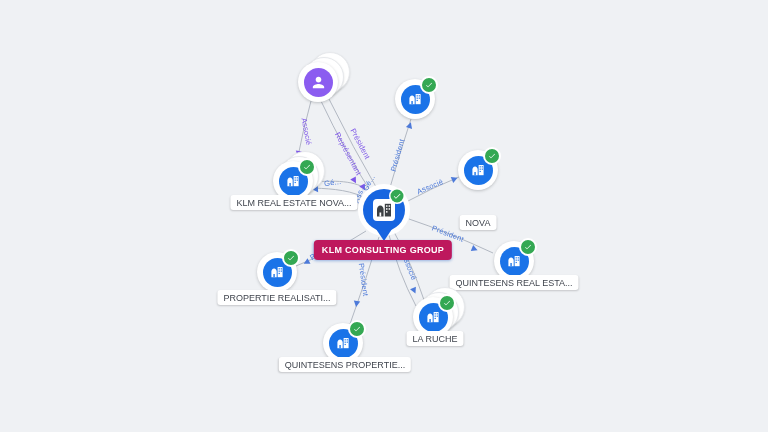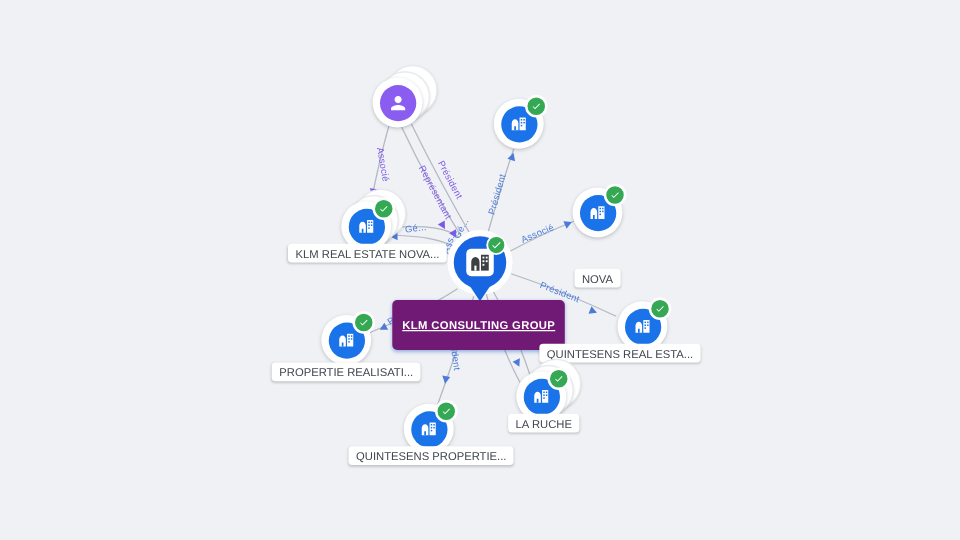--- a/index.html
+++ b/index.html
@@ -20,22 +20,22 @@
   .disc{position:absolute;left:0;top:0;width:40px;height:40px;border-radius:50%;background:#fff;
         box-shadow:0 1px 3px rgba(60,64,67,.28);display:flex;align-items:center;justify-content:center;}
   .inner{width:29px;height:29px;border-radius:50%;display:flex;align-items:center;justify-content:center;}
   .inner.blue{background:#1a73e8;}
   .inner.purple{background:#8b5cf0;}
   .check{position:absolute;right:-3px;top:-3px;width:14px;height:14px;border-radius:50%;
          background:#34a853;border:2px solid #fff;display:flex;align-items:center;justify-content:center;}
   .pill{position:absolute;transform:translateX(-50%);background:#fff;border-radius:3px;
         padding:2.5px 6px;font-size:9px;color:#40454e;white-space:nowrap;
         box-shadow:0 1px 2px rgba(0,0,0,.18);}
-  .pill.center{background:#701a75;color:#fff;font-size:9px;font-weight:bold;
-        padding:15px 8px;border-radius:4px;letter-spacing:.3px;box-shadow:0 1px 3px rgba(21,87,194,.4);text-decoration:underline;}
+  .pill.center{background:#be185d;color:#fff;font-size:9px;font-weight:bold;
+        padding:5px 8px;border-radius:4px;letter-spacing:.3px;box-shadow:0 1px 3px rgba(21,87,194,.4);}
   .pin{position:absolute;left:356px;top:183px;width:56px;height:64px;}
 </style>
 </head>
 <body>
 
 <div class="stage">
 
   <svg class="edges" width="768" height="432" viewBox="0 0 768 432">
 
     <path class="edge" d="M321,101 Q344,150 374,197"></path>
@@ -231,21 +231,21 @@
           </g>
         </svg>
       </div>
       <div class="check">
         <svg width="8" height="8" viewBox="0 0 24 24">
             <path fill="#fff" d="M9 16.2 4.8 12l-1.4 1.4L9 19 21 7l-1.4-1.4z"></path>
           </svg>
       </div>
     </div>
   </div>
-  <div class="pill" style="left:496px;top:275px;">QUINTESENS REAL ESTA...</div>
+  <div class="pill" style="left:514px;top:275px;">QUINTESENS REAL ESTA...</div>
 
   <div class="node" style="left:413px;top:297px;">
     <div class="ghost g2"></div>
     <div class="ghost g1"></div>
     <div class="disc">
       <div class="inner blue">
         <svg width="16" height="16" viewBox="0 0 20 20">
           <path fill="#fff" d="M9.6 16.5H3V9.5C3 7.2 4.4 5.5 6.3 5.5S9.6 7.2 9.6 9.5Z"></path>
           <rect fill="#fff" x="10.8" y="3.8" width="6.2" height="12.7"></rect>
           <g fill="#1a73e8">

